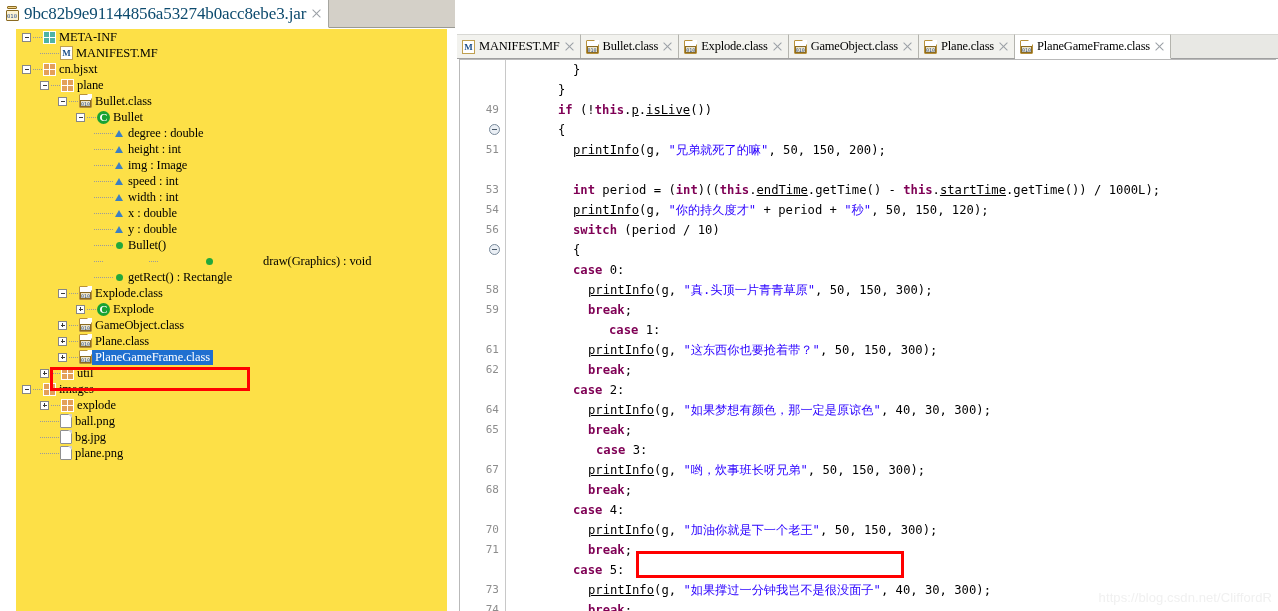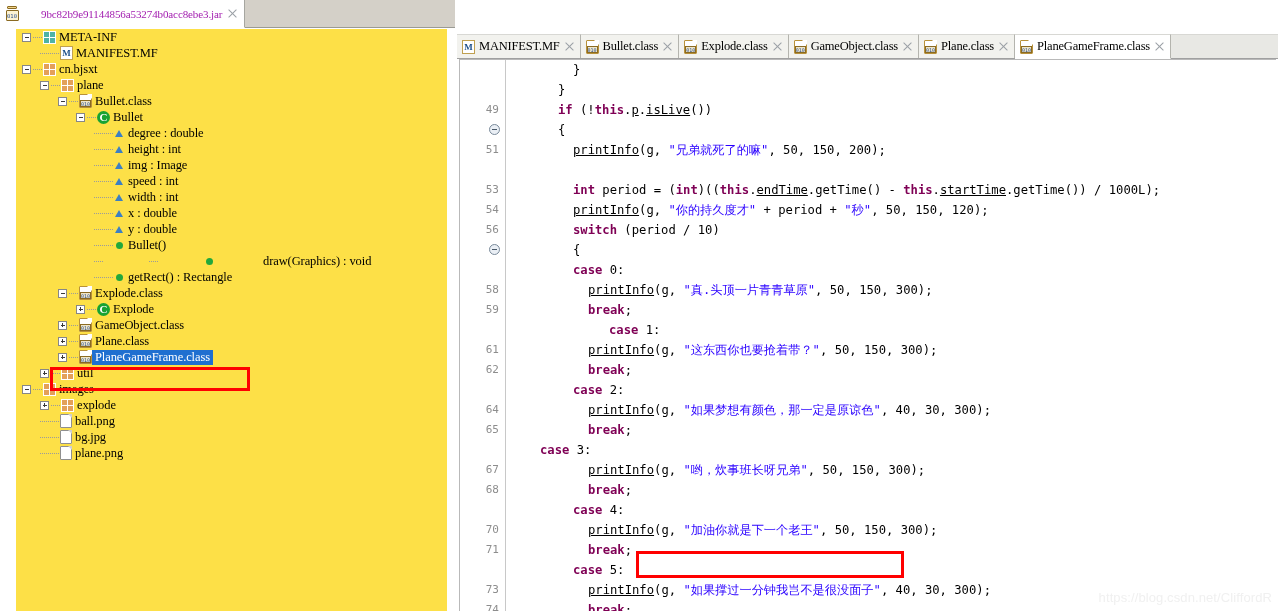--- a/index.html
+++ b/index.html
@@ -29,25 +29,24 @@
     display: flex; align-items: center;
     padding: 0 6px 0 5px;
     background: #ffffff;
     border-right: 1px solid #a6a6a0;
     border-bottom: 1px solid #ffffff;
     gap: 5px;
     cursor: default;
   }
   .jar-tab-label {
     font-family: "Liberation Serif", serif;
-    font-size: 11px;
-    color: #a21caf;
+    font-size: 17px;
+    color: #0c4a6e;
     white-space: nowrap;
     letter-spacing: -0.1px;
-    margin-left: 17px;
   }
 
   
   .ico-jar {
     position: relative;
     width: 14px; height: 15px;
     flex: 0 0 14px;
   }
   .ico-jar .lid {
     position: absolute; left: 2px; top: 0;
@@ -716,21 +715,21 @@
             <div class="cl" style="padding-left: 66px;"><span class="pln">{</span></div>
             <div class="cl" style="padding-left: 66px;"><span class="kw">case</span><span class="pln"> 0:</span></div>
             <div class="cl" style="padding-left: 81px;"><span class="mcall">printInfo</span><span class="pln">(g, </span><span class="str">"真.头顶一片青青草原"</span><span class="pln">, 50, 150, 300);</span></div>
             <div class="cl" style="padding-left: 81px;"><span class="kw">break</span><span class="pln">;</span></div>
             <div class="cl" style="padding-left: 102px;"><span class="kw">case</span><span class="pln"> 1:</span></div>
             <div class="cl" style="padding-left: 81px;"><span class="mcall">printInfo</span><span class="pln">(g, </span><span class="str">"这东西你也要抢着带？"</span><span class="pln">, 50, 150, 300);</span></div>
             <div class="cl" style="padding-left: 81px;"><span class="kw">break</span><span class="pln">;</span></div>
             <div class="cl" style="padding-left: 66px;"><span class="kw">case</span><span class="pln"> 2:</span></div>
             <div class="cl" style="padding-left: 81px;"><span class="mcall">printInfo</span><span class="pln">(g, </span><span class="str">"如果梦想有颜色，那一定是原谅色"</span><span class="pln">, 40, 30, 300);</span></div>
             <div class="cl" style="padding-left: 81px;"><span class="kw">break</span><span class="pln">;</span></div>
-            <div class="cl" style="padding-left: 33px;"><span class="kw">case</span><span class="pln"> 3:</span></div>
+            <div class="cl" style="padding-left: 89px;"><span class="kw">case</span><span class="pln"> 3:</span></div>
             <div class="cl" style="padding-left: 81px;"><span class="mcall">printInfo</span><span class="pln">(g, </span><span class="str">"哟，炊事班长呀兄弟"</span><span class="pln">, 50, 150, 300);</span></div>
             <div class="cl" style="padding-left: 81px;"><span class="kw">break</span><span class="pln">;</span></div>
             <div class="cl" style="padding-left: 66px;"><span class="kw">case</span><span class="pln"> 4:</span></div>
             <div class="cl" style="padding-left: 81px;"><span class="mcall">printInfo</span><span class="pln">(g, </span><span class="str">"加油你就是下一个老王"</span><span class="pln">, 50, 150, 300);</span></div>
             <div class="cl" style="padding-left: 81px;"><span class="kw">break</span><span class="pln">;</span></div>
             <div class="cl" style="padding-left: 66px;"><span class="kw">case</span><span class="pln"> 5:</span></div>
             <div class="cl" style="padding-left: 81px;"><span class="mcall">printInfo</span><span class="pln">(g, </span><span class="str">"如果撑过一分钟我岂不是很没面子"</span><span class="pln">, 40, 30, 300);</span></div>
             <div class="cl" style="padding-left: 81px;"><span class="kw">break</span><span class="pln">;</span></div>
           </div>
       </div>

